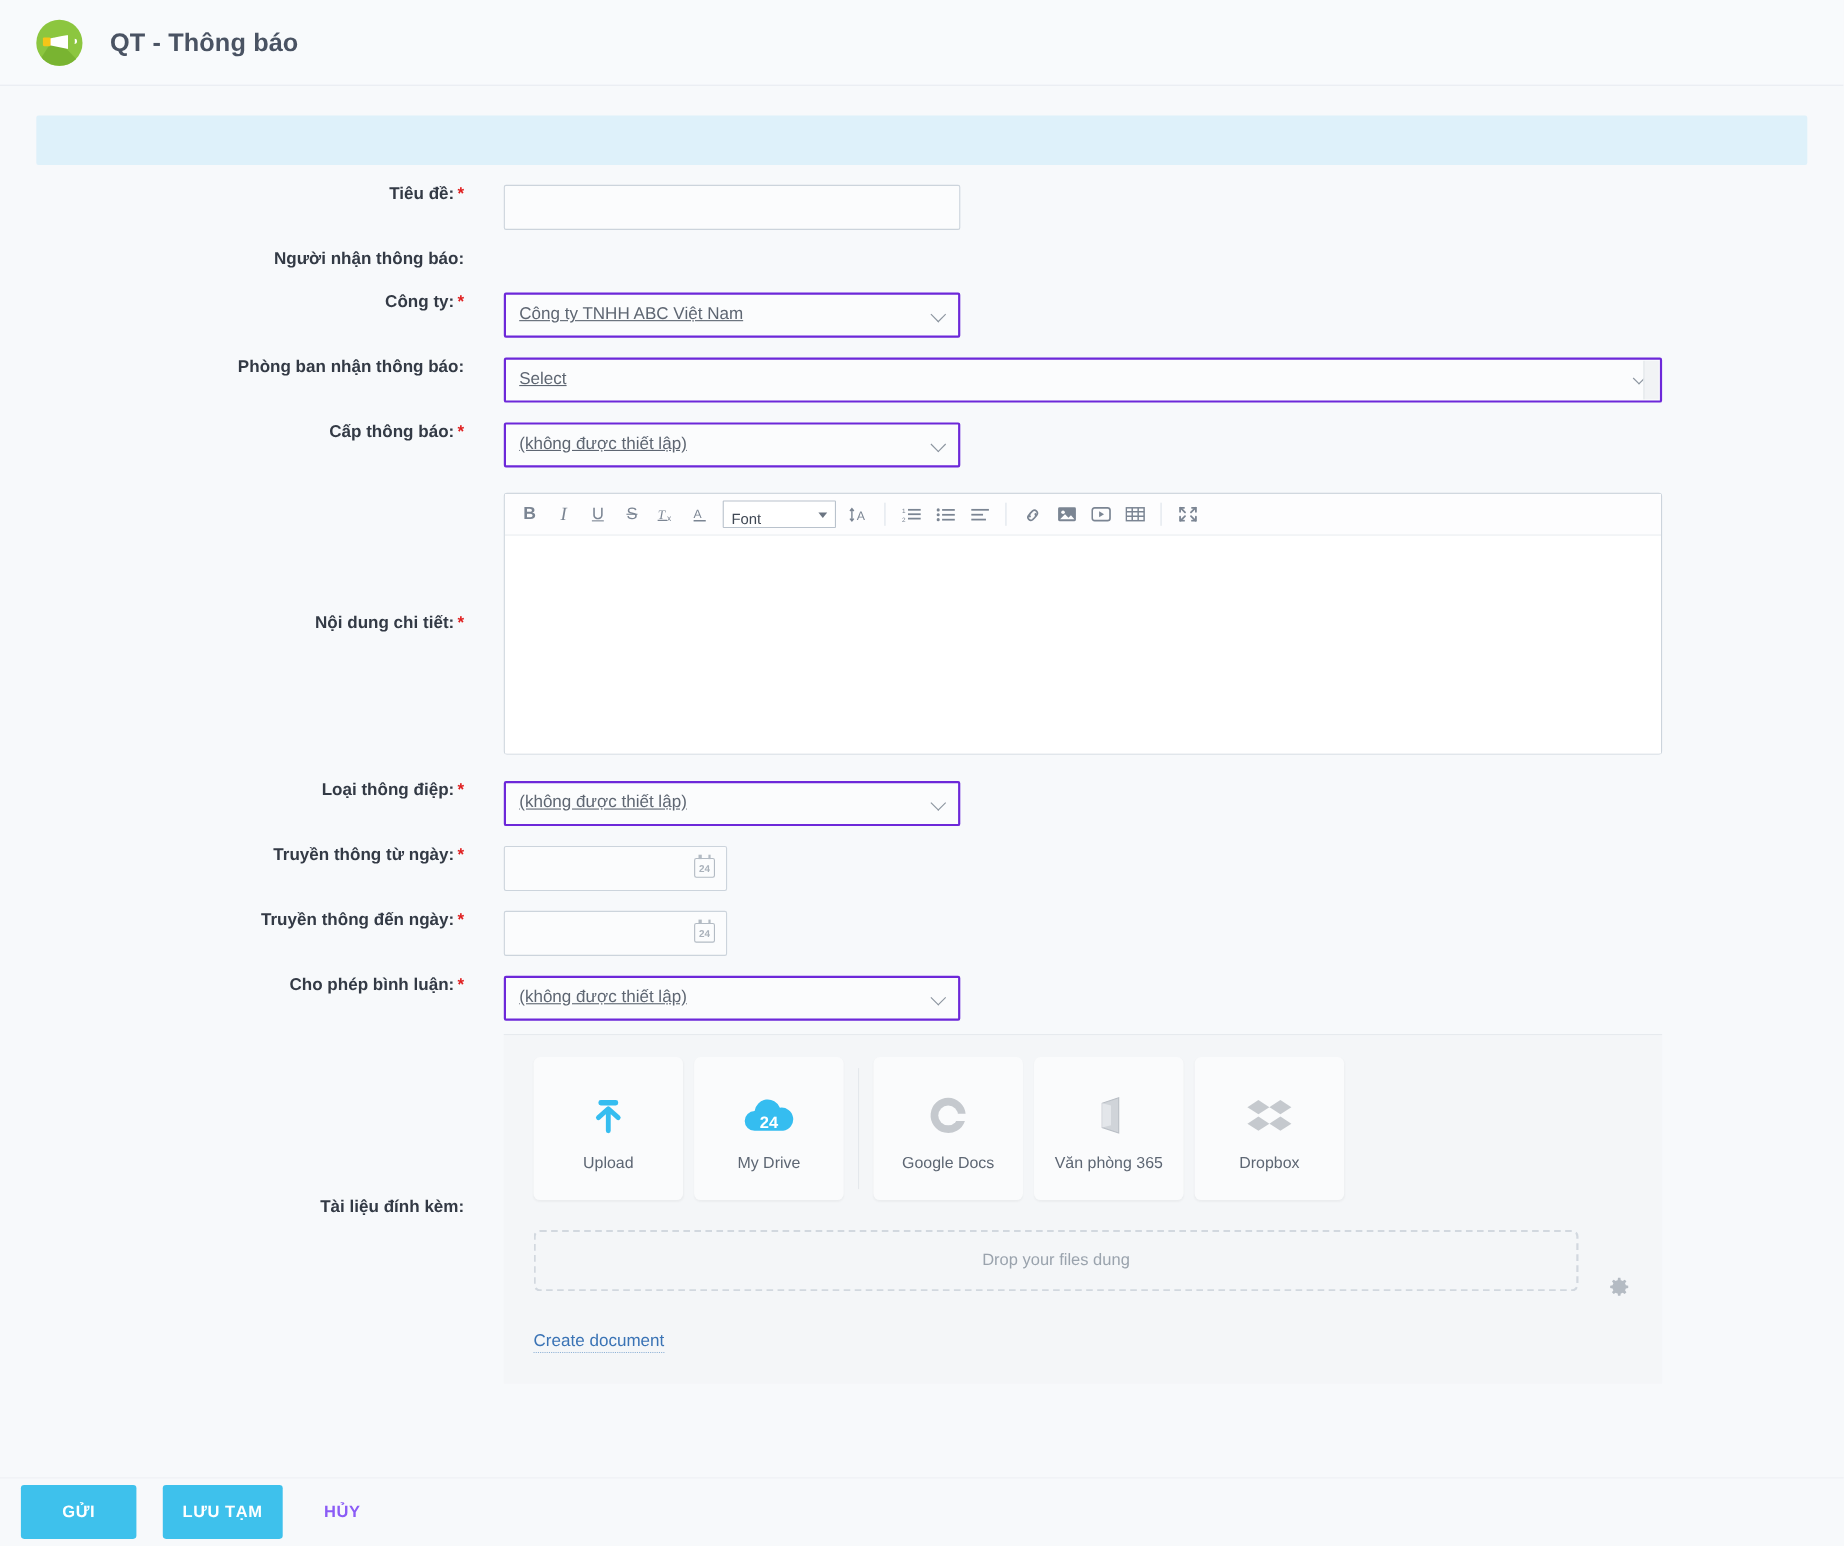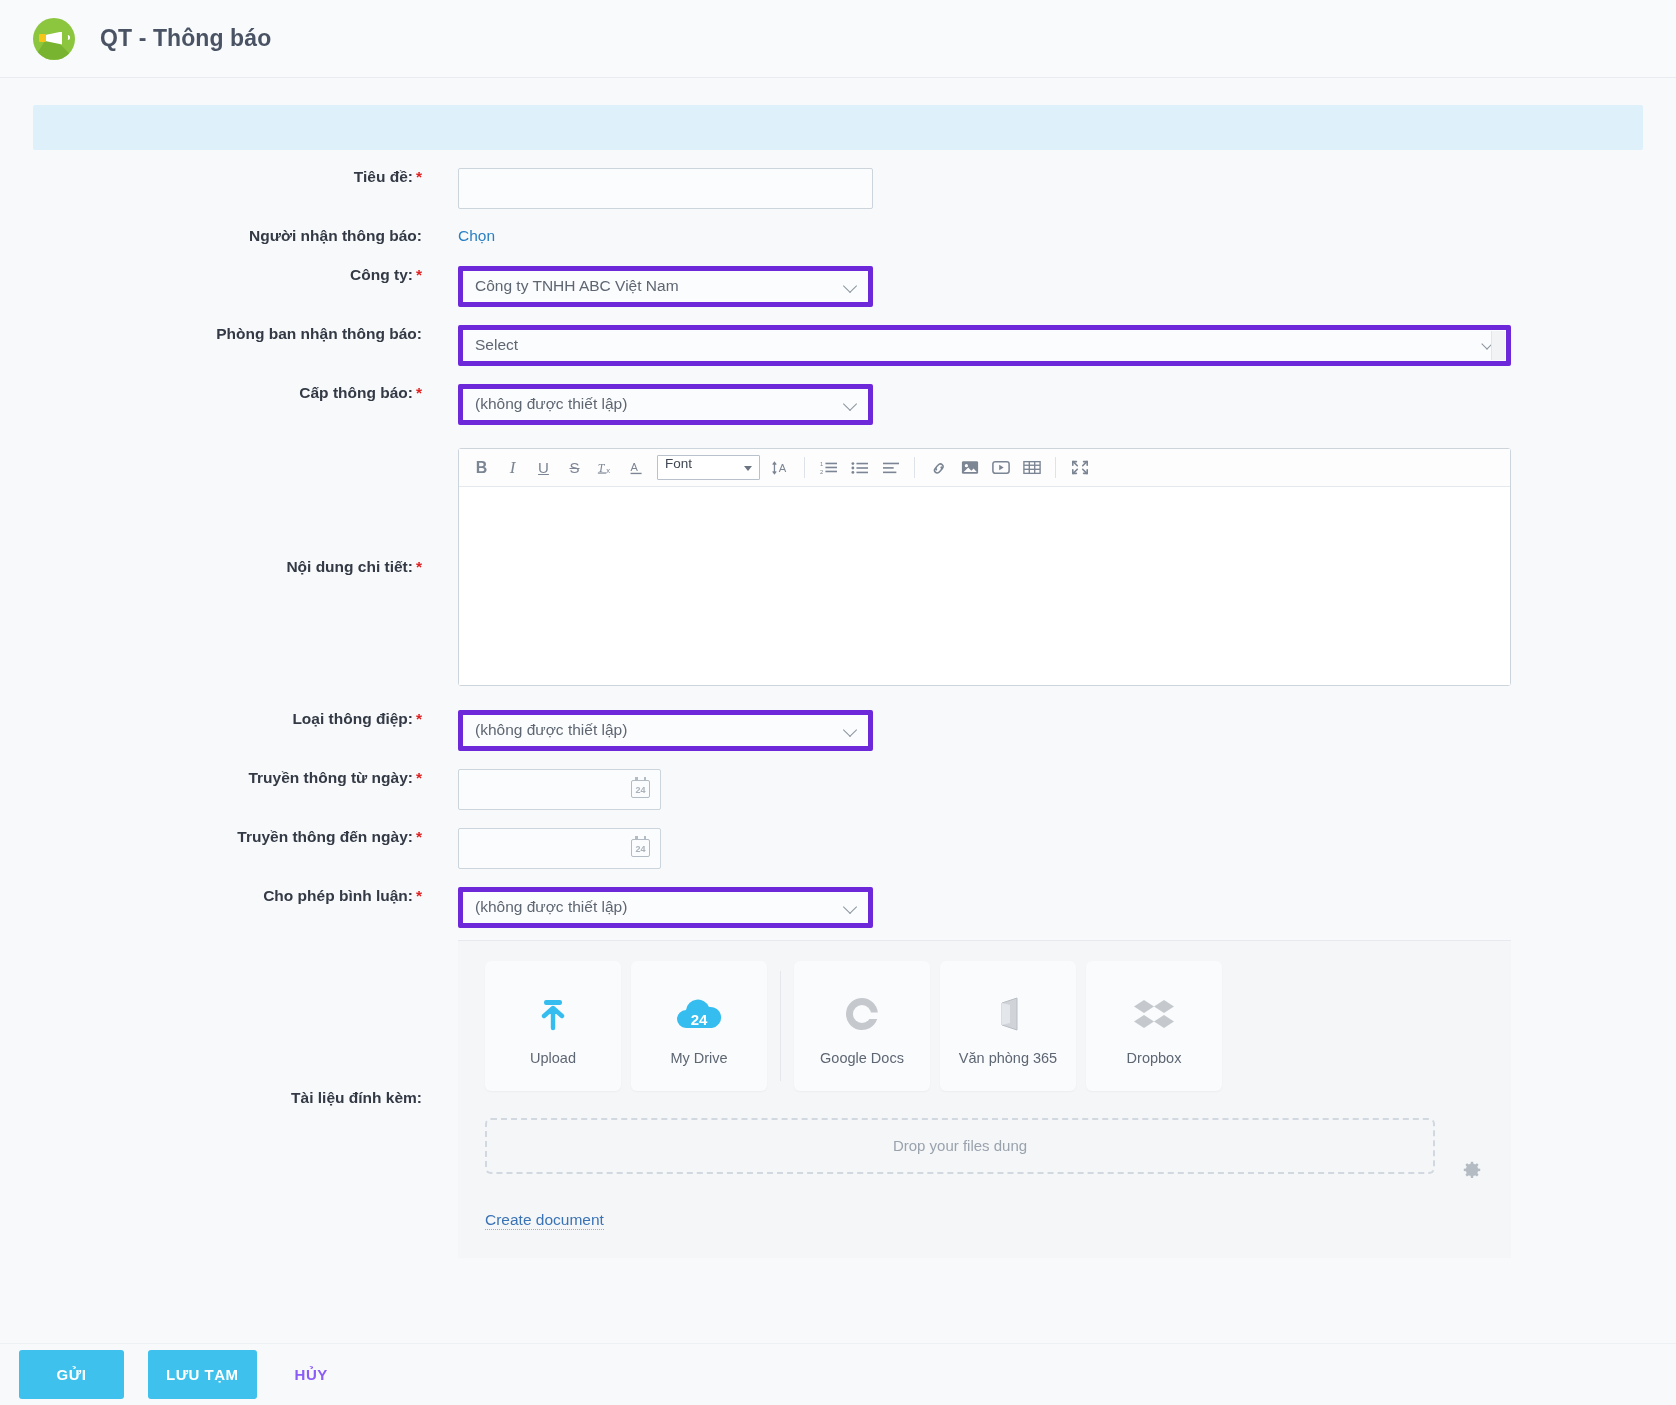--- a/index.html
+++ b/index.html
@@ -100,29 +100,30 @@
     border-radius: 2px;
   }
   .linkish {
     color: #2a7fc4;
     font-size: 15.5px;
     cursor: pointer;
   }
 
   .selectbox {
     width: 415px; height: 41px;
-    border: 5px solid #6d28d9;
+    border: 2px solid #6d28d9;
     background: #fbfcfd;
     border-radius: 2px;
     display: flex;
     align-items: center;
     padding: 0 10px 0 12px;
     font-size: 15.5px;
     color: #5e6672;
     position: relative;
+    text-decoration: underline;
   }
   .selectbox.wide { width: 1053px; }
   .selectbox .caret {
     margin-left: auto;
     width: 13px; height: 13px;
     position: relative;
   }
   .selectbox .caret::before {
     content: "";
     position: absolute;
@@ -177,21 +178,21 @@
     width: 1px; height: 21px;
     background: #dde3e9;
     margin: 0 7px;
   }
   .font-select {
     width: 103px; height: 25px;
     border: 1px solid #b9c2cc;
     background: #fff;
     font-size: 13.5px;
     color: #3f4753;
-    display: flex; align-items: flex-start;
+    display: flex; align-items: flex-end;
     padding-left: 7px;
     margin: 0 4px;
     position: relative;
     border-radius: 1px;
   }
   .font-select .tri {
     position: absolute; right: 7px; top: 10px;
     width: 0; height: 0;
     border-left: 4.5px solid transparent;
     border-right: 4.5px solid transparent;
@@ -335,23 +336,20 @@
       <span>Tiêu đề:</span><span class="req">*</span>
     </div>
     <div class="field">
       <div class="txtbox"></div>
     </div>
   </div>
   <div class="spacer-sm"></div>
 
   <div class="row">
     <div class="label">Người nhận thông báo:</div>
-    <div class="field">
-      <span class="linkish">Chọn</span>
-    </div>
   </div>
   <div class="spacer-md"></div>
 
   <div class="row">
     <div class="label">
       <span>Công ty:</span><span class="req">*</span>
     </div>
     <div class="field">
       <div class="selectbox">
         <span>Công ty TNHH ABC Việt Nam</span>

